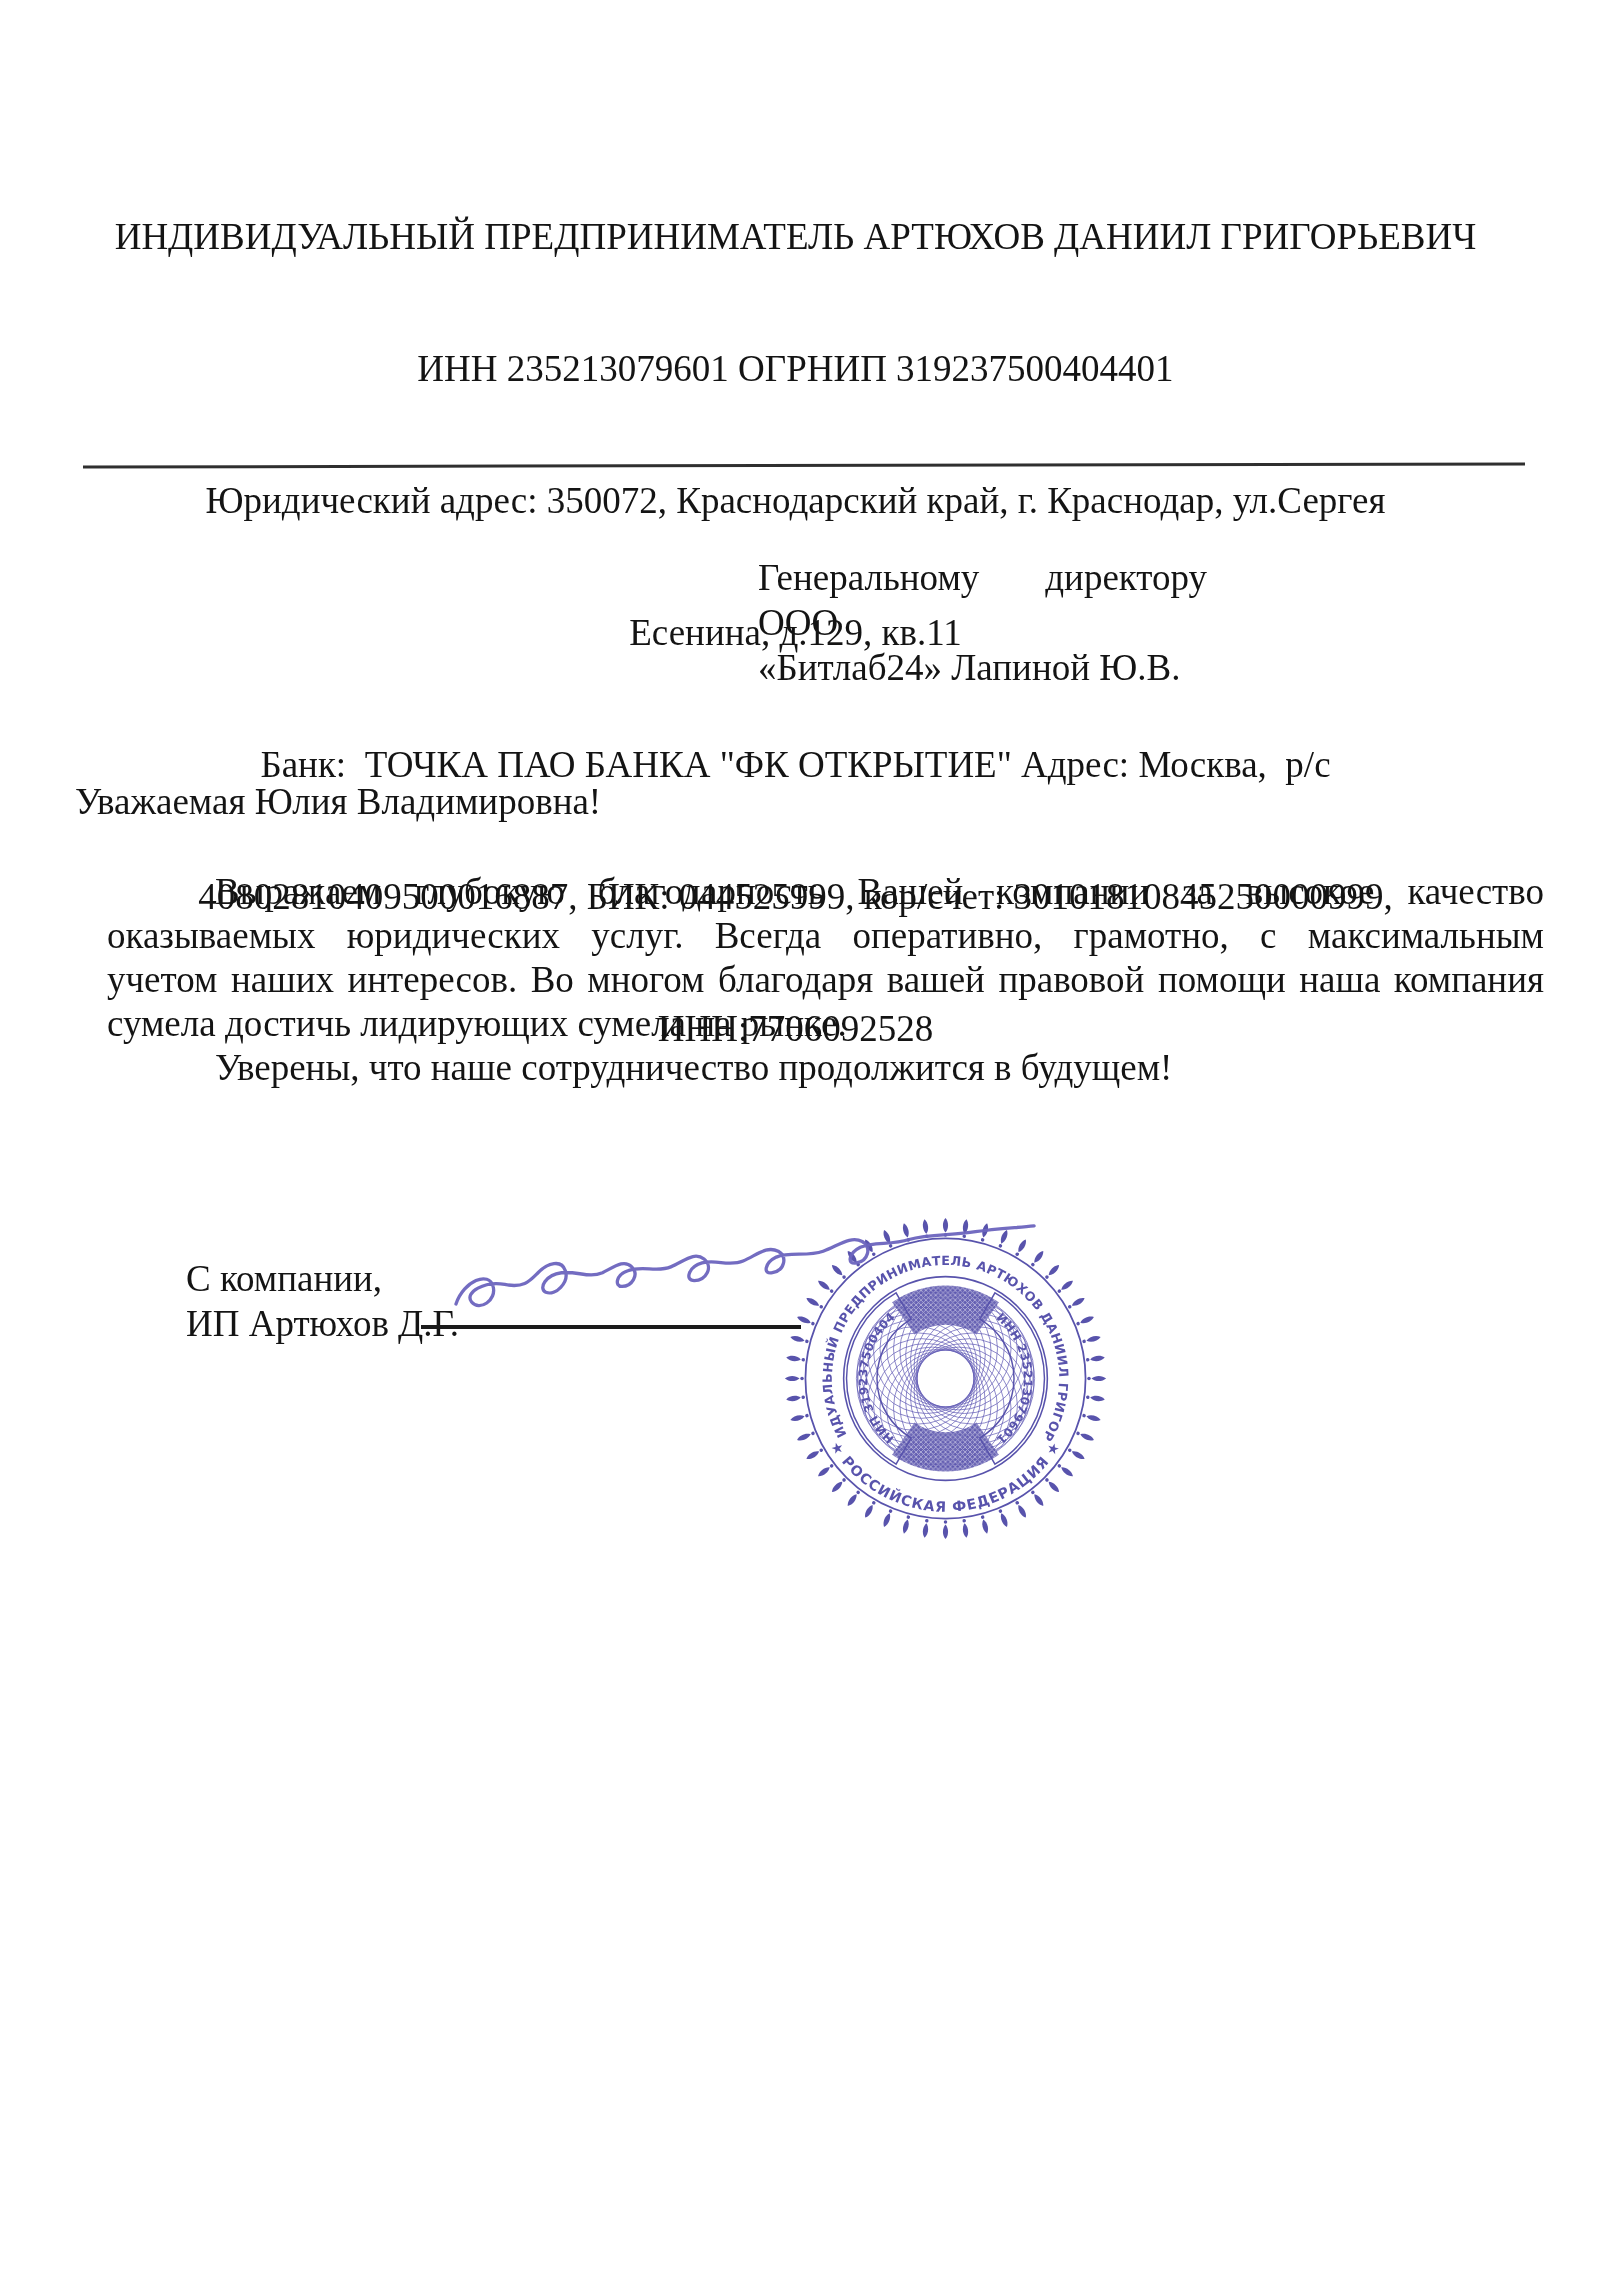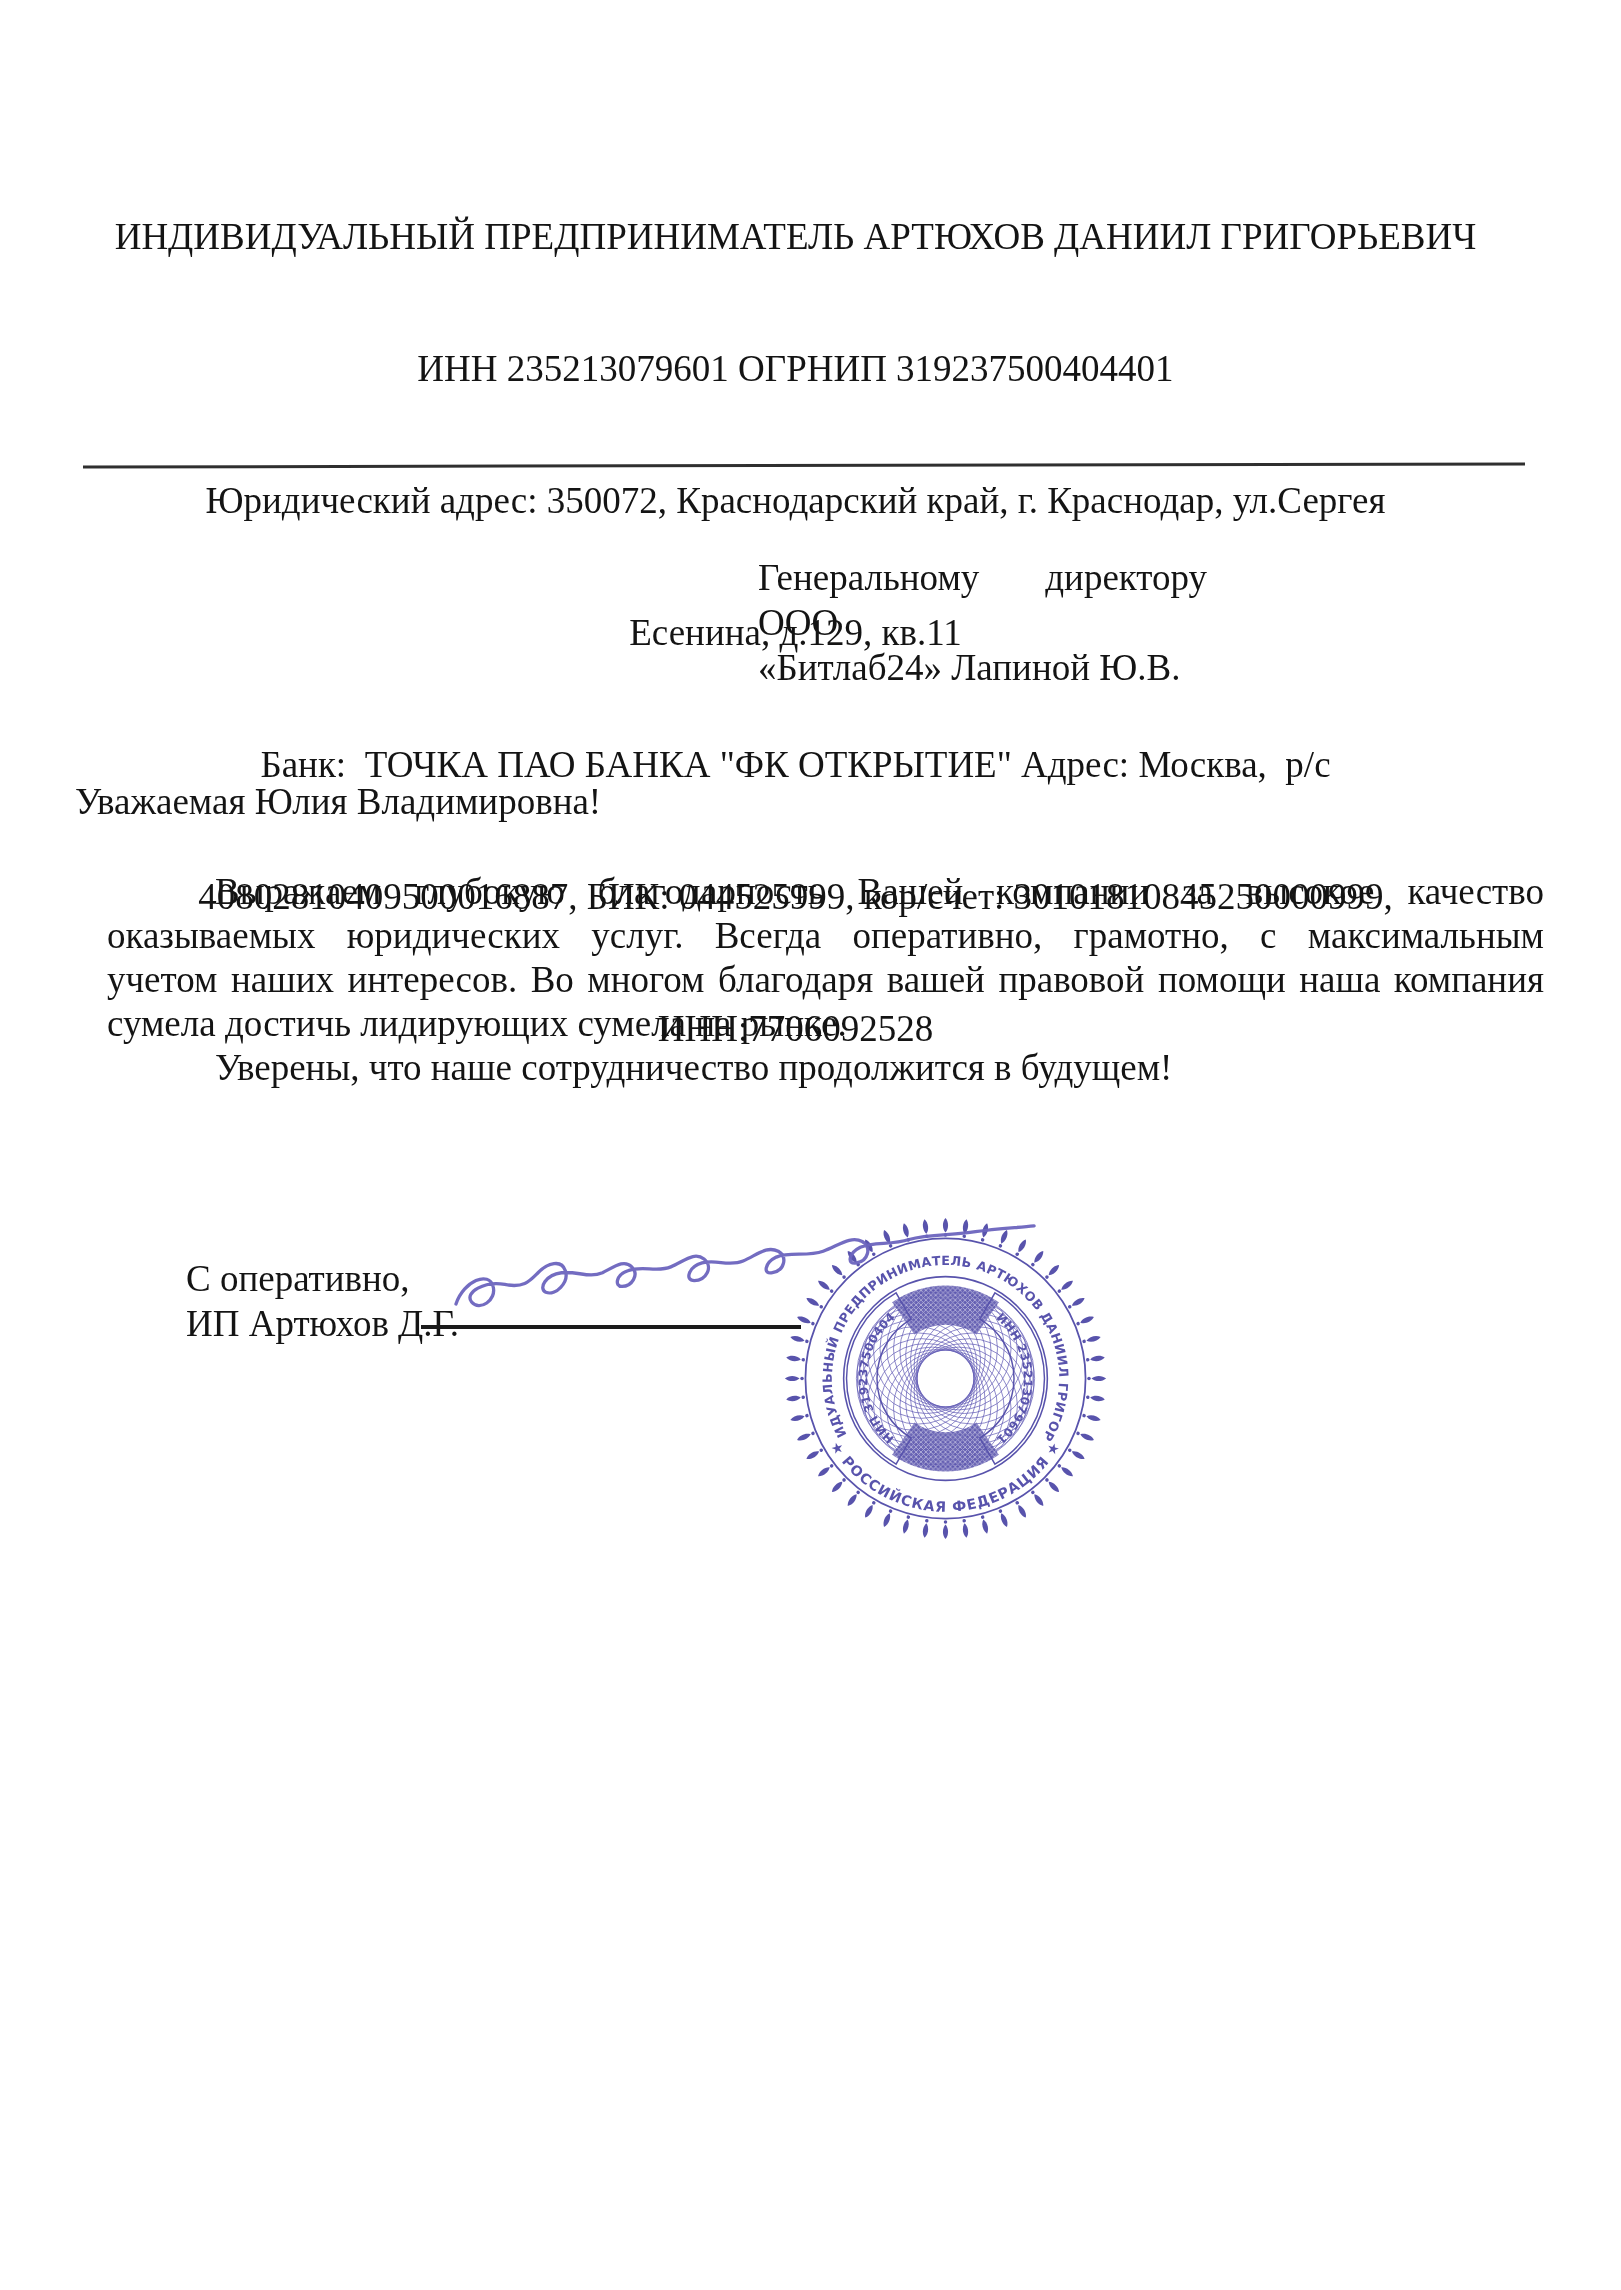--- a/index.html
+++ b/index.html
@@ -69,21 +69,21 @@
 
 <div class="abs bodypar">
   <div class="jline indent">Выражаем глубокую благодарность Вашей компании за высокое качество</div>
   <div class="jline">оказываемых юридических услуг. Всегда оперативно, грамотно, с максимальным</div>
   <div class="jline">учетом наших интересов. Во многом благодаря вашей правовой помощи наша компания</div>
   <div>сумела достичь лидирующих сумела на рынке.</div>
   <div class="indent">Уверены, что наше сотрудничество продолжится в будущем!</div>
 </div>
 
 <div class="abs sigblock">
-  <div>С оперативно,</div>
+  <div>С компании,</div>
   <div>ИП Артюхов Д.Г.</div>
 </div>
 
 <div class="abs signline"></div>
 
 <svg class="abs stamp-svg" viewBox="-170 -170 340 340" xmlns="http://www.w3.org/2000/svg">
   <defs>
     <pattern id="mesh" width="5" height="5" patternUnits="userSpaceOnUse">
       <rect width="5" height="5" fill="#4c46a6"></rect>
       <path d="M0 0L5 5M5 0L0 5" stroke="#ffffff" stroke-width="0.9" opacity="0.5"></path>

